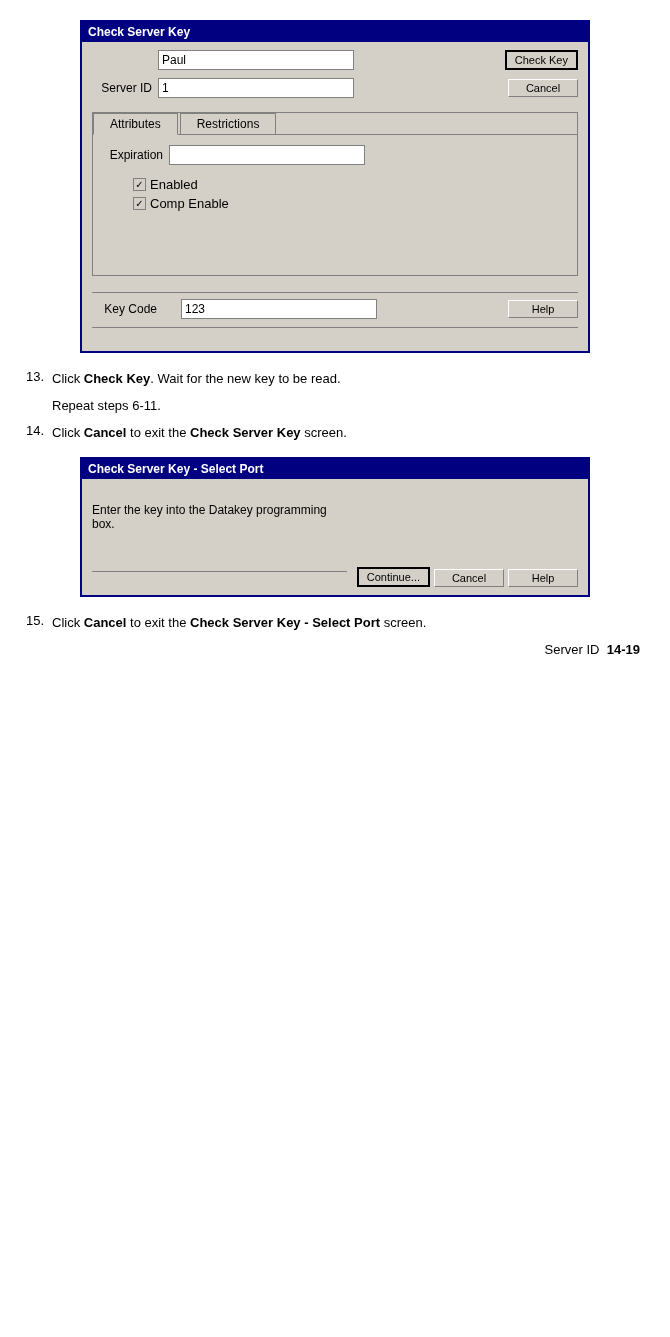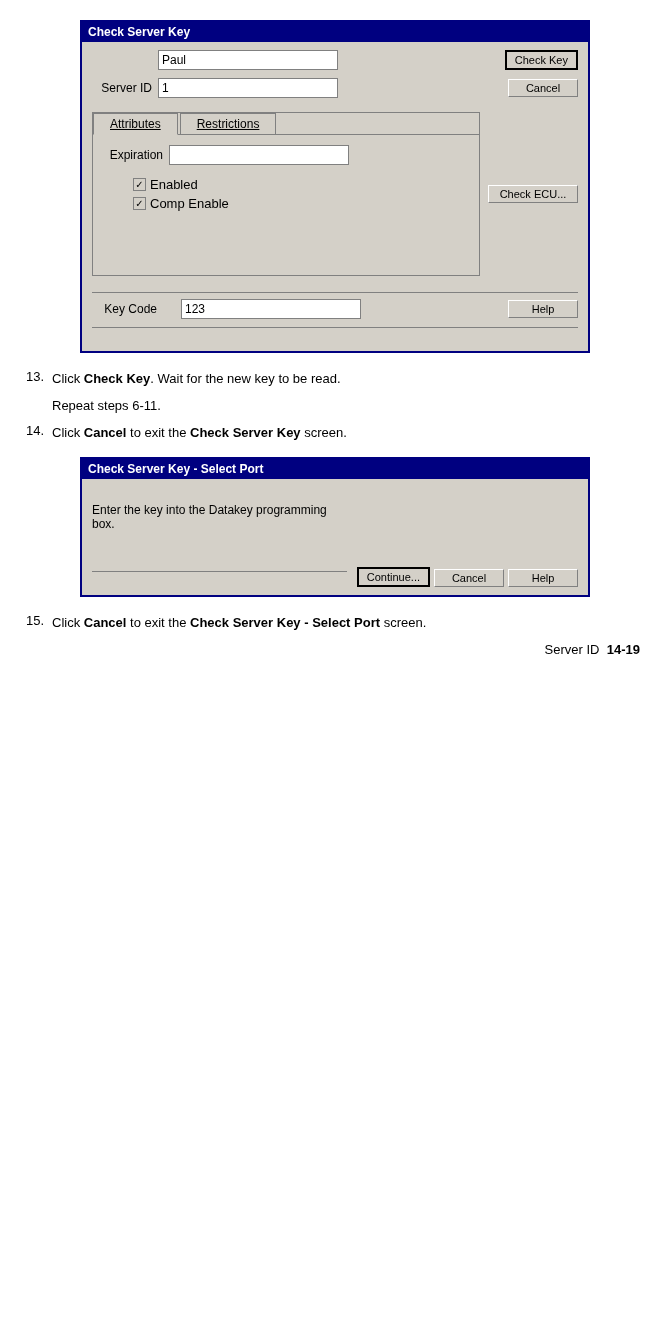--- a/index.html
+++ b/index.html
@@ -48,21 +48,21 @@
       font-size: 12px;
       min-width: 60px;
       text-align: right;
     }
     .input-field {
       background: #ffffff;
       border: 1px solid #808080;
       height: 20px;
       font-size: 12px;
       padding: 1px 3px;
-      width: 180px;
+      width: 196px;
     }
     .btn {
       background: #d4d0c8;
       border: 1px solid #808080;
       border-top-color: #ffffff;
       border-left-color: #ffffff;
       font-size: 11px;
       padding: 2px 8px;
       min-width: 70px;
       text-align: center;
@@ -89,21 +89,20 @@
       border-bottom: 1px solid #808080;
     }
     .tab {
       padding: 3px 16px;
       font-size: 12px;
       border: 1px solid #808080;
       border-bottom: none;
       background: #d4d0c8;
       cursor: pointer;
       margin-right: 2px;
-      text-decoration: underline;
     }
     .tab.active {
       background: #d4d0c8;
       border-bottom: 1px solid #d4d0c8;
       margin-bottom: -1px;
     }
     .tab-content {
       padding: 10px;
       min-height: 140px;
     }
@@ -276,23 +275,20 @@
                 <div class="checkbox-icon">✓</div>
                 <span>Enabled</span>
               </div>
               <div class="checkbox-row">
                 <div class="checkbox-icon">✓</div>
                 <span>Comp Enable</span>
               </div>
             </div>
           </div>
         </div>
-        <div style="display:flex; flex-direction:column; justify-content:center; gap:6px; min-width:90px;">
-          <button class="btn">Check ECU...</button>
-        </div>
       </div>
 
       <div class="bottom-row">
         <span class="label-text" style="min-width:65px;">Key Code</span>
         <input class="input-field" value="123" style="">
         <div style="margin-left:auto;">
           <button class="btn">Help</button>
         </div>
       </div>
 

